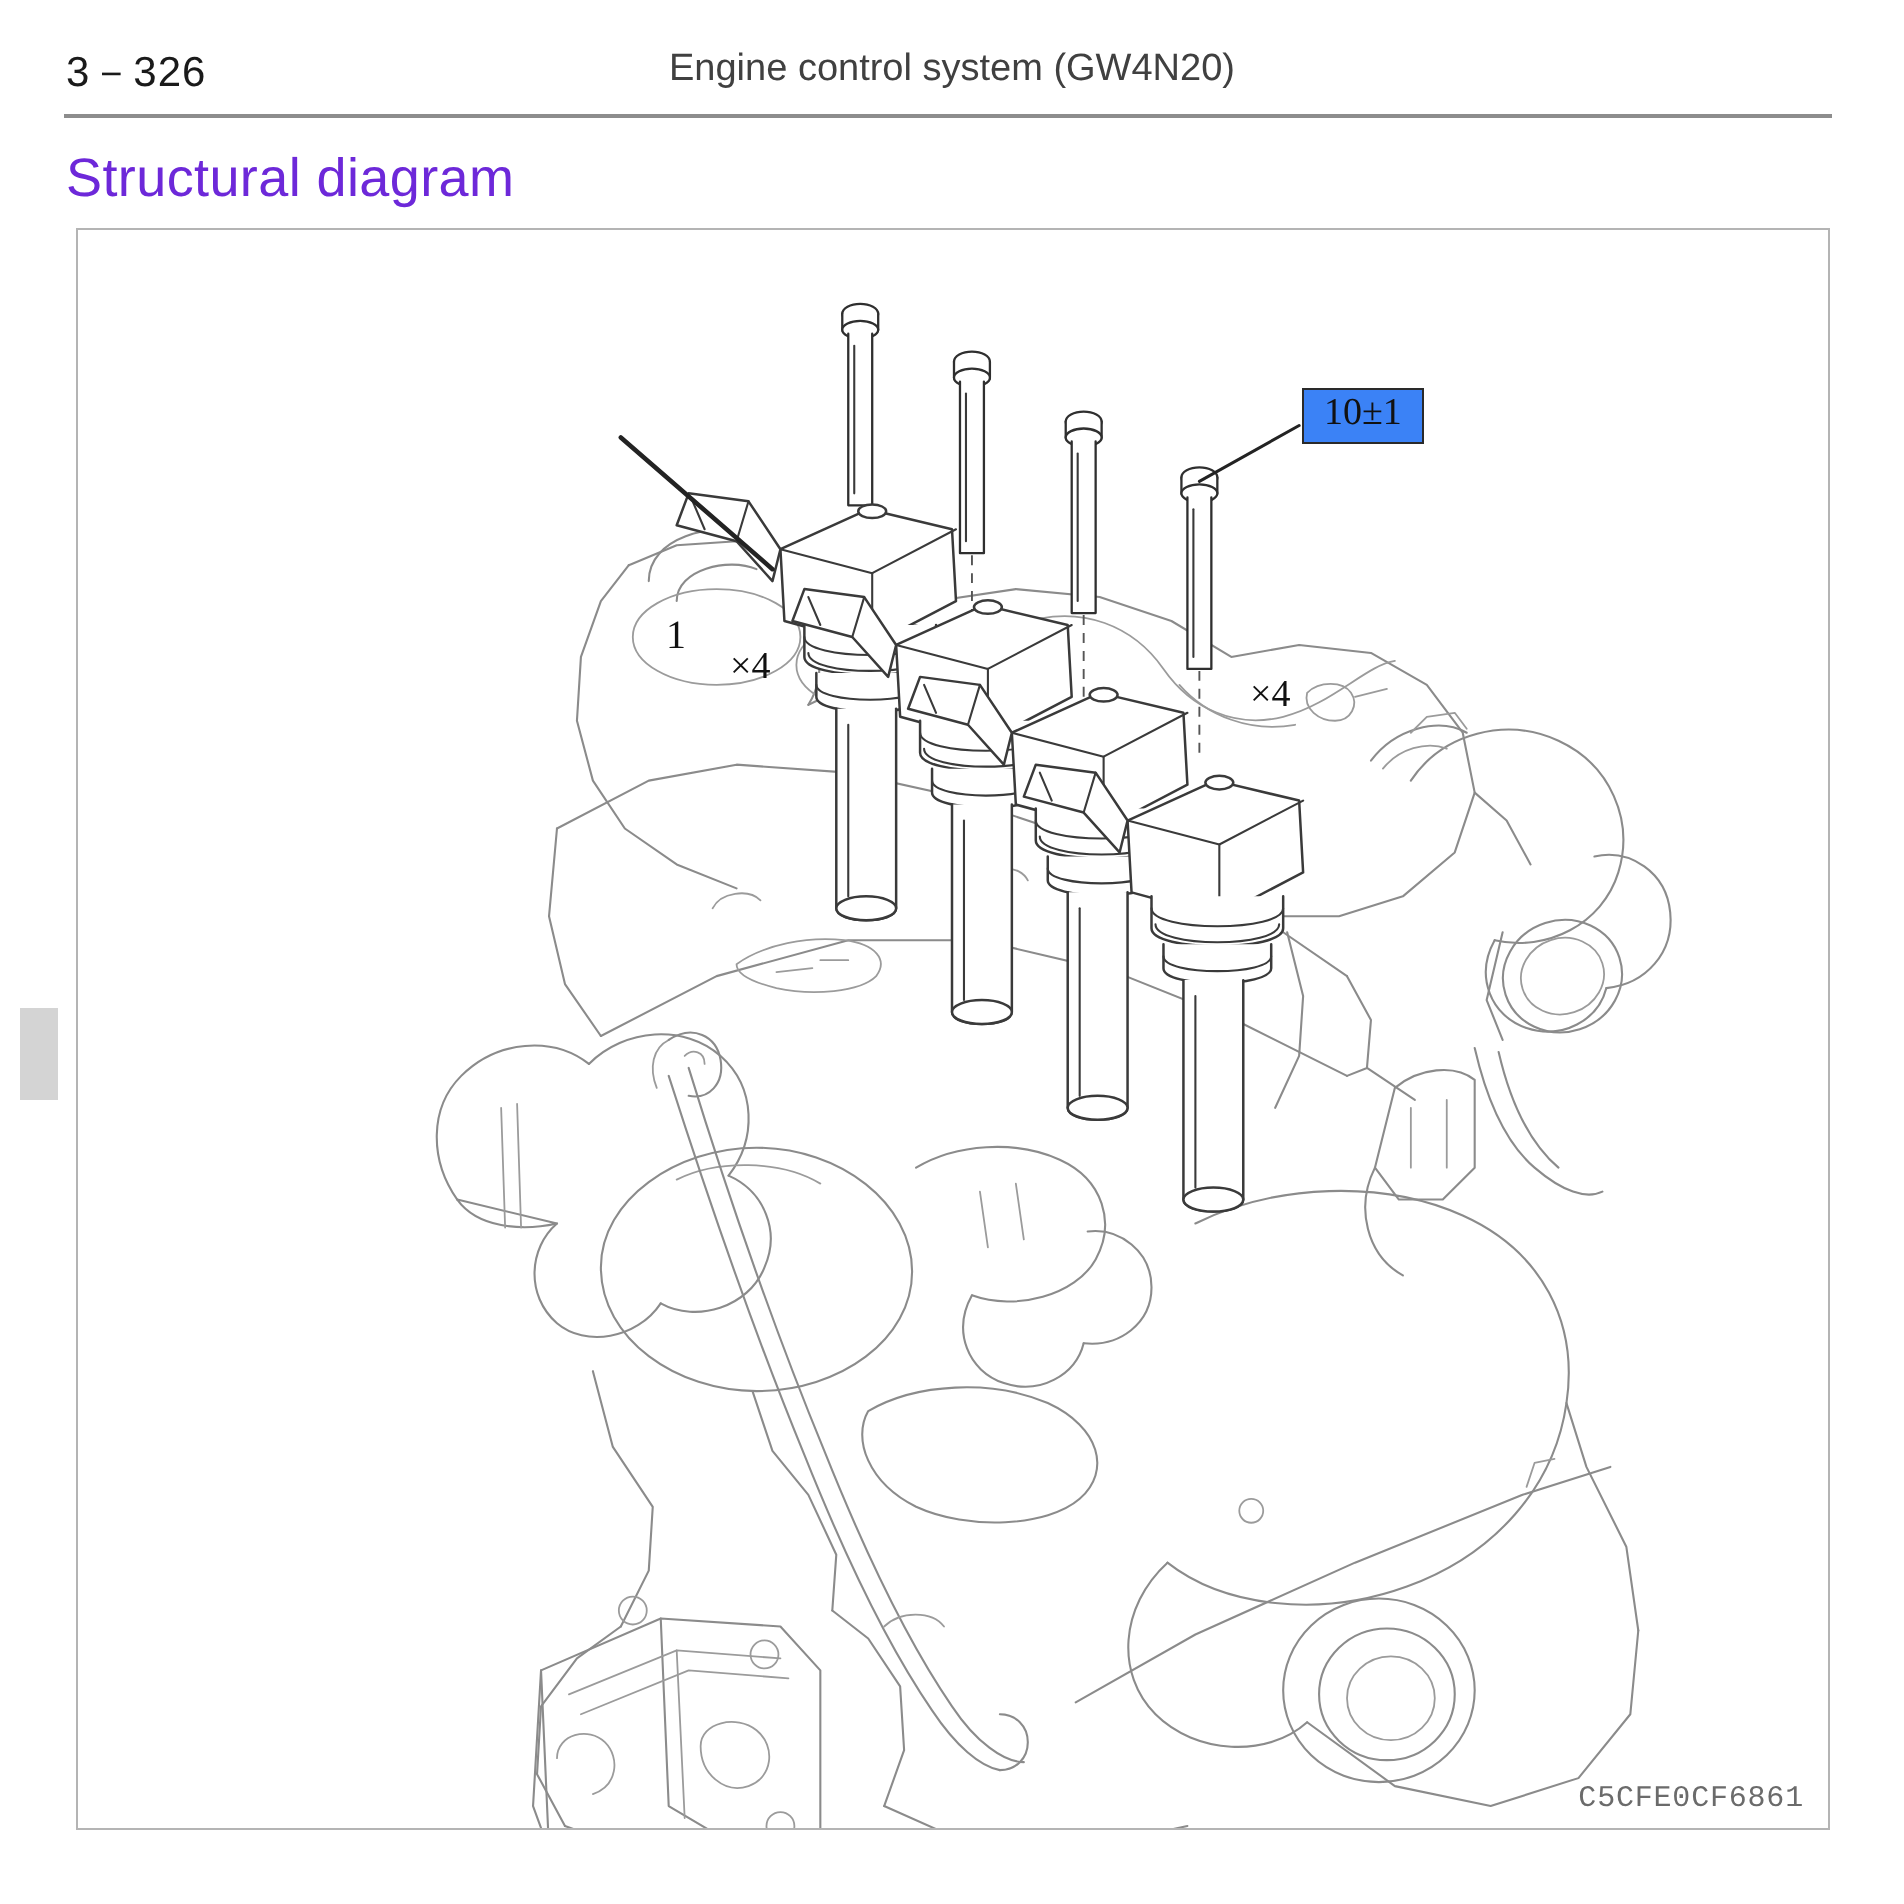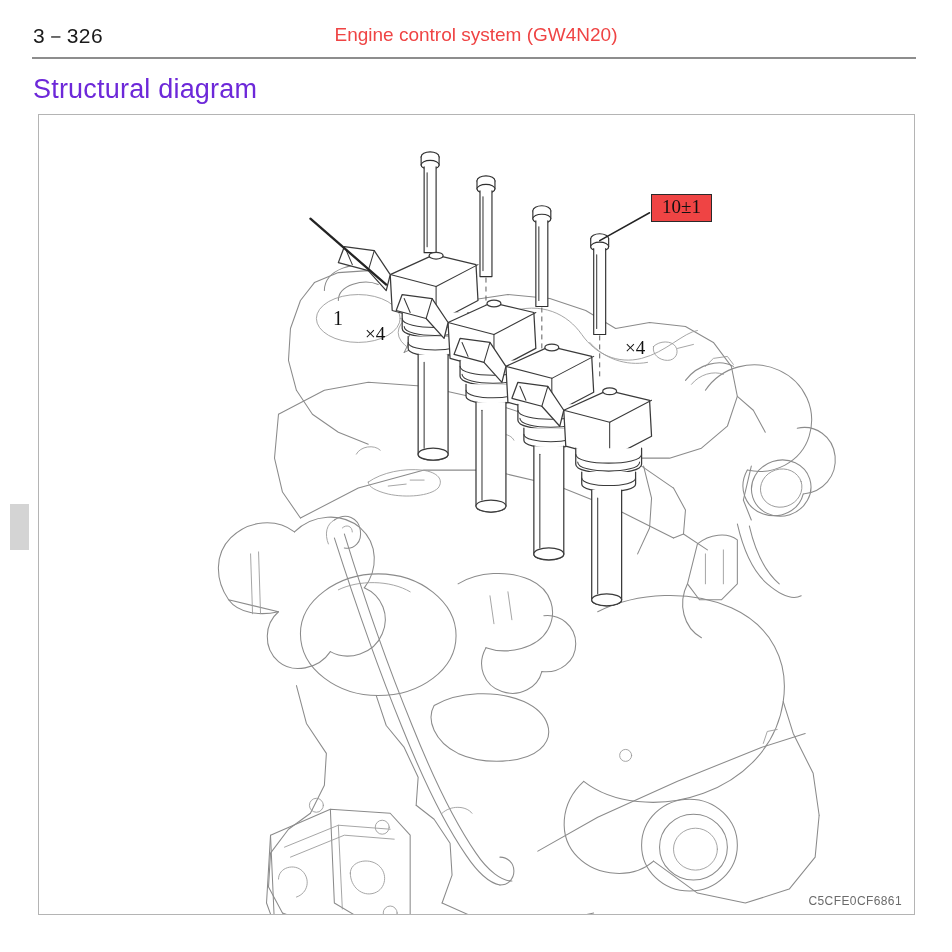--- a/index.html
+++ b/index.html
@@ -34,21 +34,21 @@
     letter-spacing: 0.5px;
     color: #1a1a1a;
     white-space: nowrap;
   }
   .header-title {
     position: absolute;
     left: 0; top: 2px;
     width: 952px;
     text-align: center;
     font-size: 19px;
-    color: #ef4444;
+    color: #404040;
   }
   .header-rule {
     position: absolute;
     left: 32px; top: 57px;
     width: 884px;
     height: 2px;
     background: #8d8d8d;
   }
 
   
@@ -84,24 +84,24 @@
   }
   .figure-canvas svg {
     display: block;
     width: 100%;
     height: 100%;
   }
   .figure-code {
     position: absolute;
     right: 12px;
     bottom: 6px;
-    font-size: 12px;
+    font-size: 15px;
     color: #6b6b6b;
     letter-spacing: 0.4px;
-    font-family: Liberation Sans, sans-serif;
+    font-family: Liberation Mono, monospace;
   }
 
   
   .callout {
     position: absolute;
     font-family: "Liberation Serif", serif;
     color: #111;
     white-space: nowrap;
   }
   .callout-index {
@@ -114,21 +114,21 @@
   }
   .callout-qty-right {
     left: 586px; top: 222px;
     font-size: 19px;
   }
   .torque-box {
     position: absolute;
     left: 612px; top: 79px;
     border: 1.6px solid #2a2a2a;
     padding: 1px 10px 3px 10px;
-    background: #ef4444;
+    background: #3b82f6;
     font-family: "Liberation Serif", serif;
     font-size: 19px;
     color: #111;
     line-height: 1.15;
   }
 </style>
 </head>
 <body>
 
 <div class="page">

